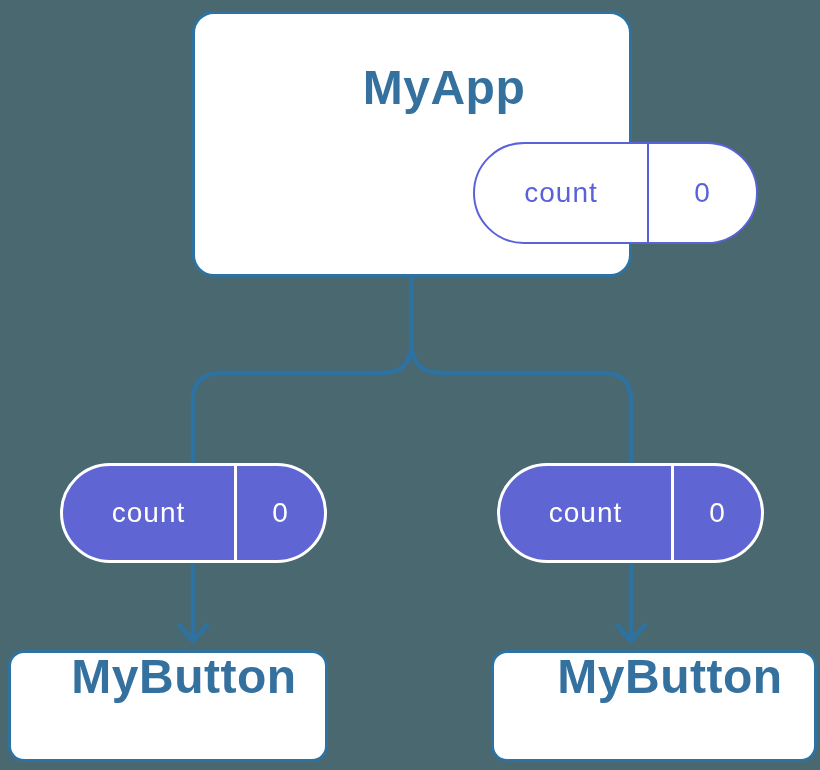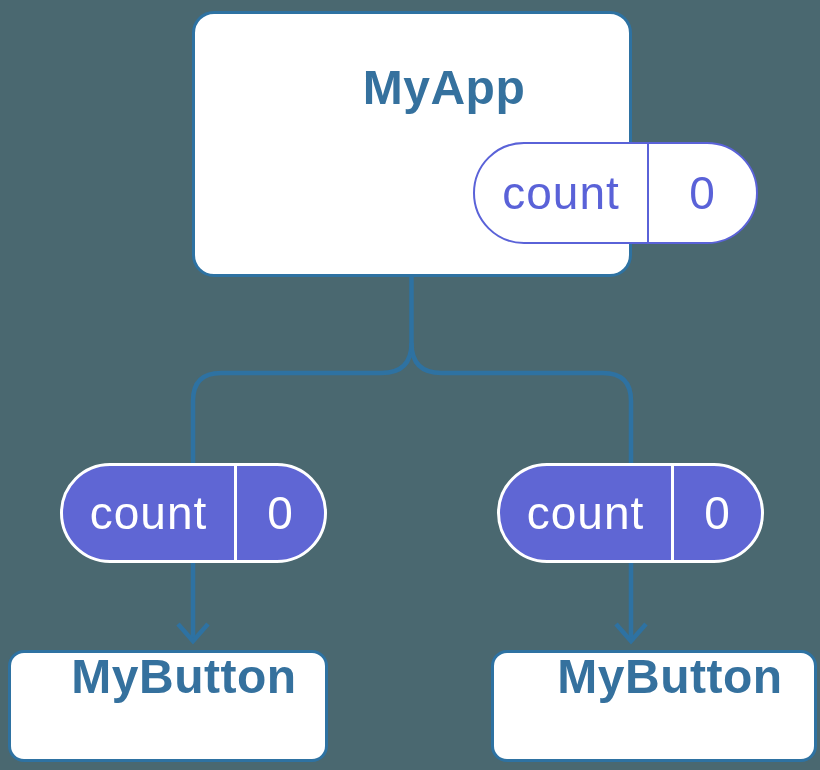--- a/index.html
+++ b/index.html
@@ -36,21 +36,21 @@
   }
   .child-card .card-title{position:static;line-height:1;}
   .child-left{left:8px;width:320px;}
   .child-right{left:491px;width:326px;}
 
   .pill{
     position:absolute;display:flex;align-items:stretch;overflow:hidden;
   }
   .pill .cell{
     display:flex;align-items:center;justify-content:center;
-    font-size:46px;letter-spacing:1px;
+    font-size:28px;letter-spacing:1px;
   }
   .pill-outline{
     left:278px;top:128px;width:285px;height:102px;
     border:2px solid var(--purple);border-radius:51px;background:#fff;
   }
   .pill-outline .cell{color:var(--purple);}
   .pill-outline .cell-name{width:172px;}
   .pill-outline .divider{width:2px;background:var(--purple);}
   .pill-outline .cell-value{flex:1;}
 

